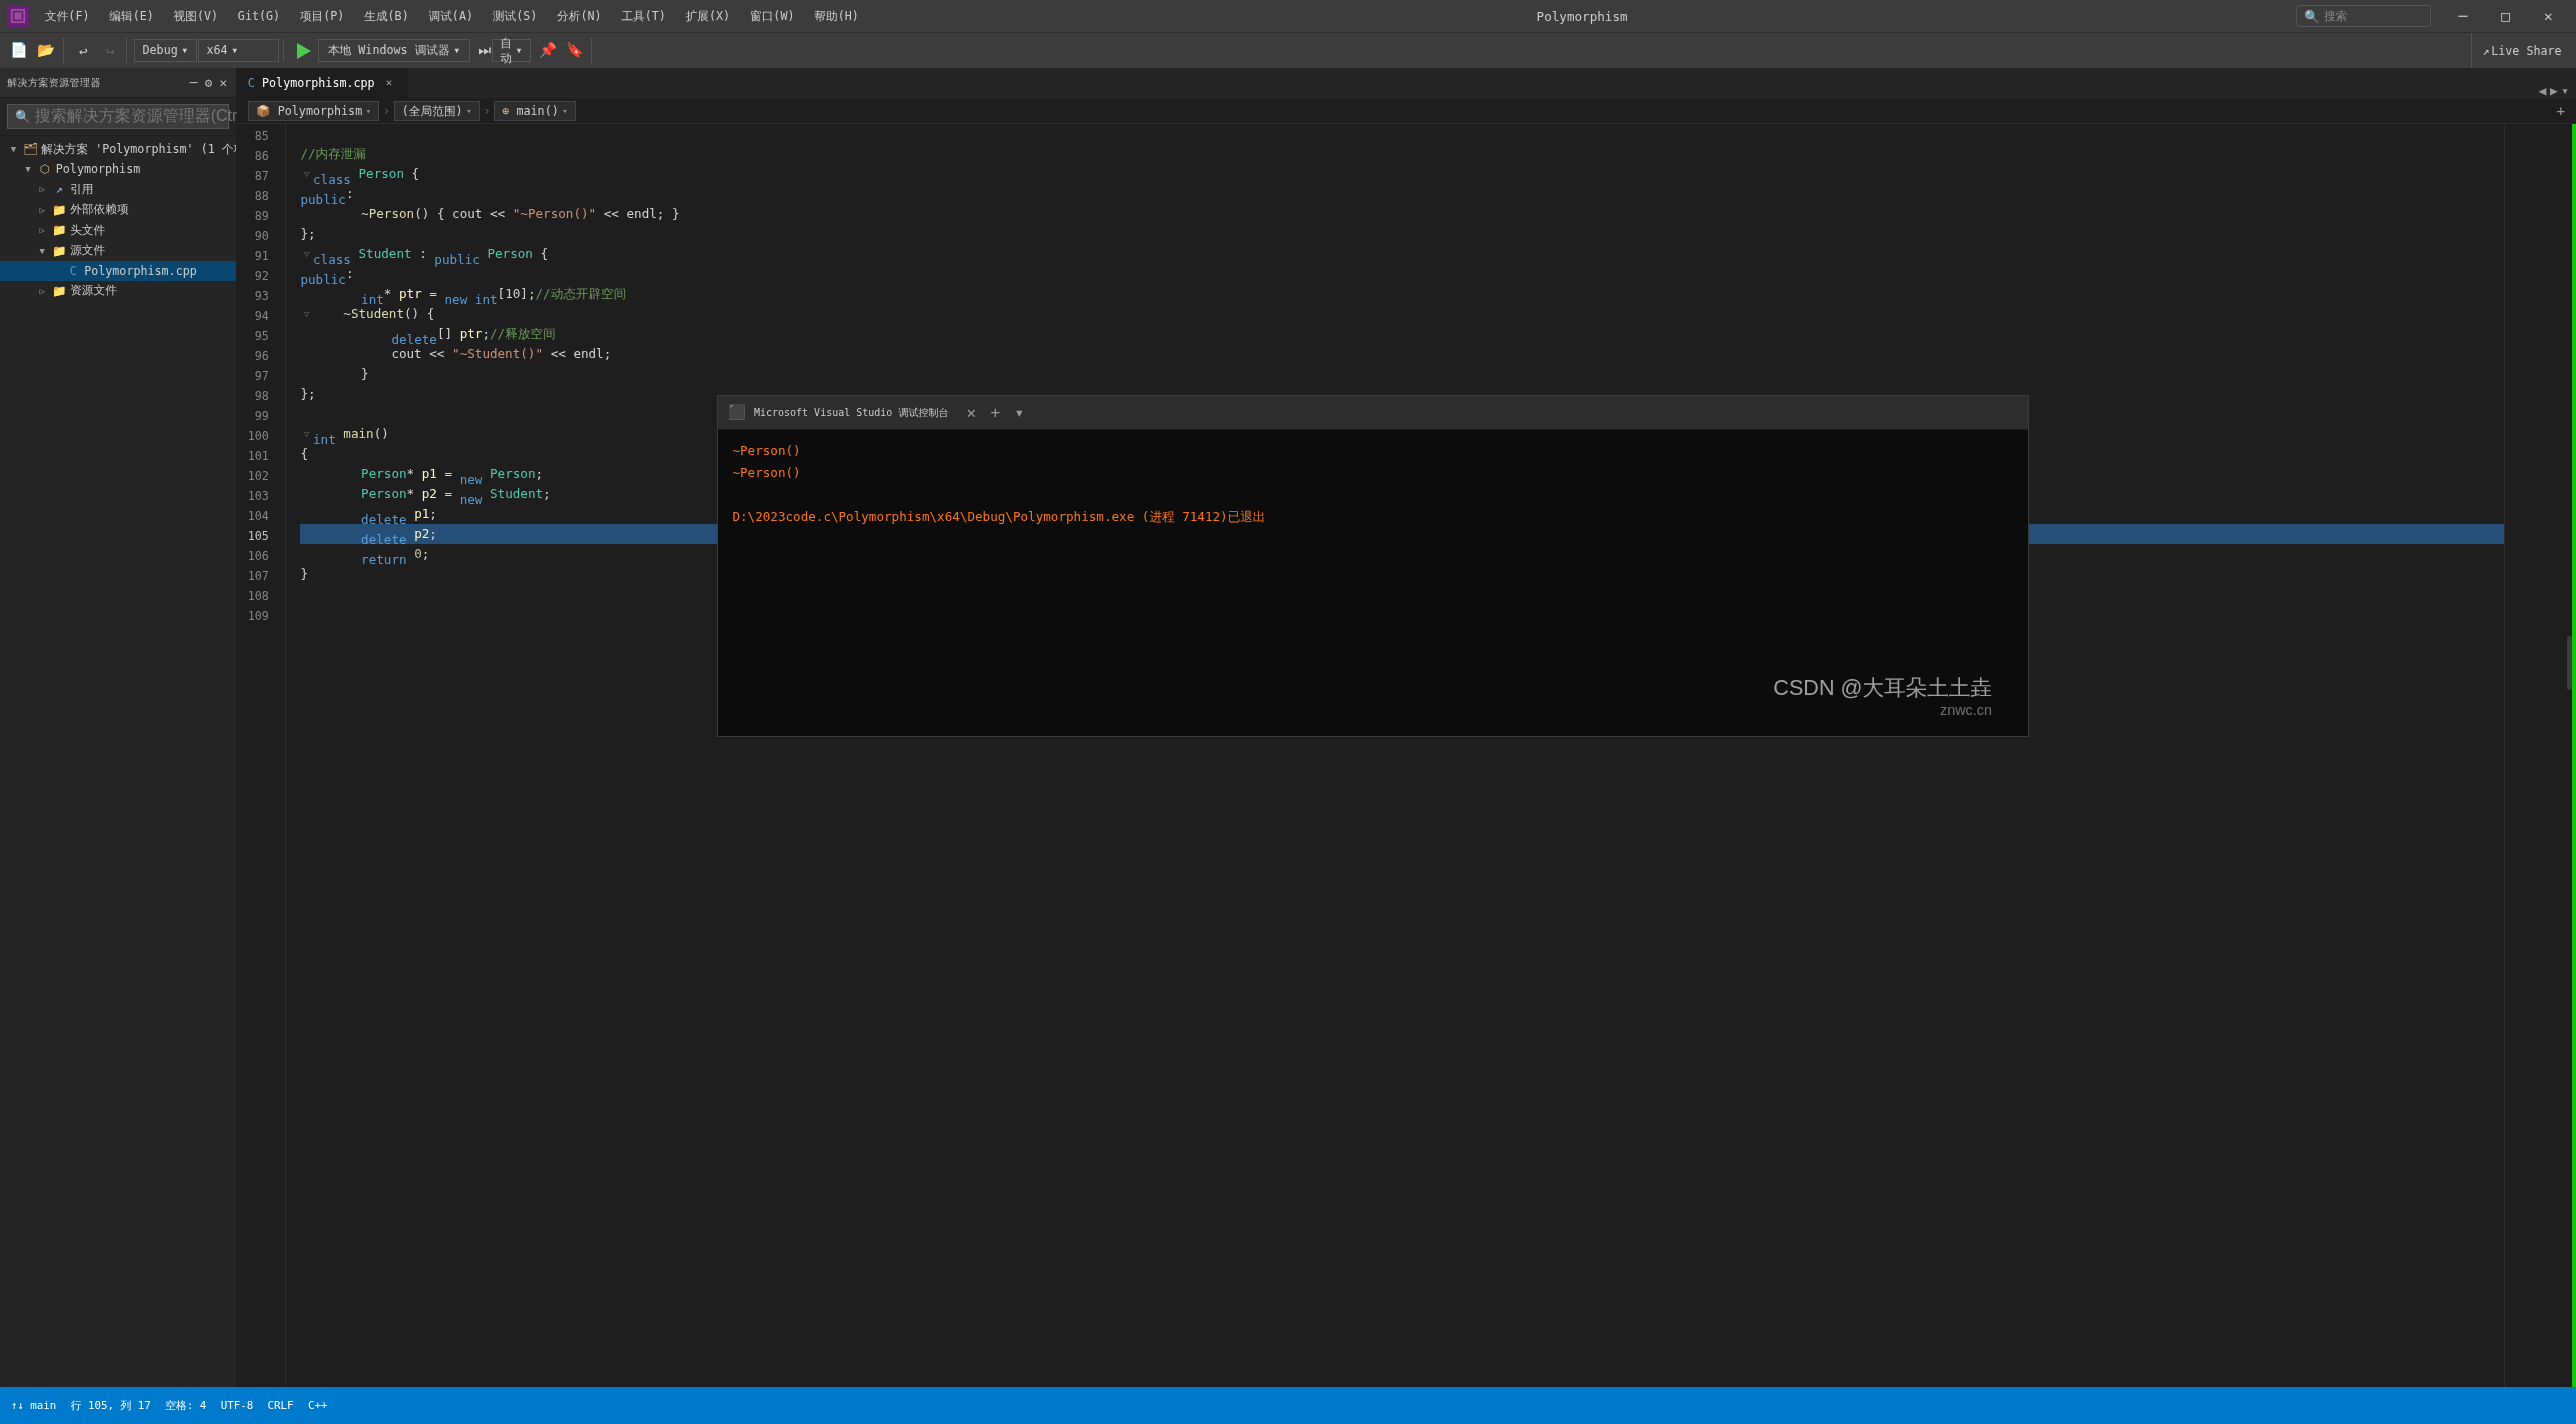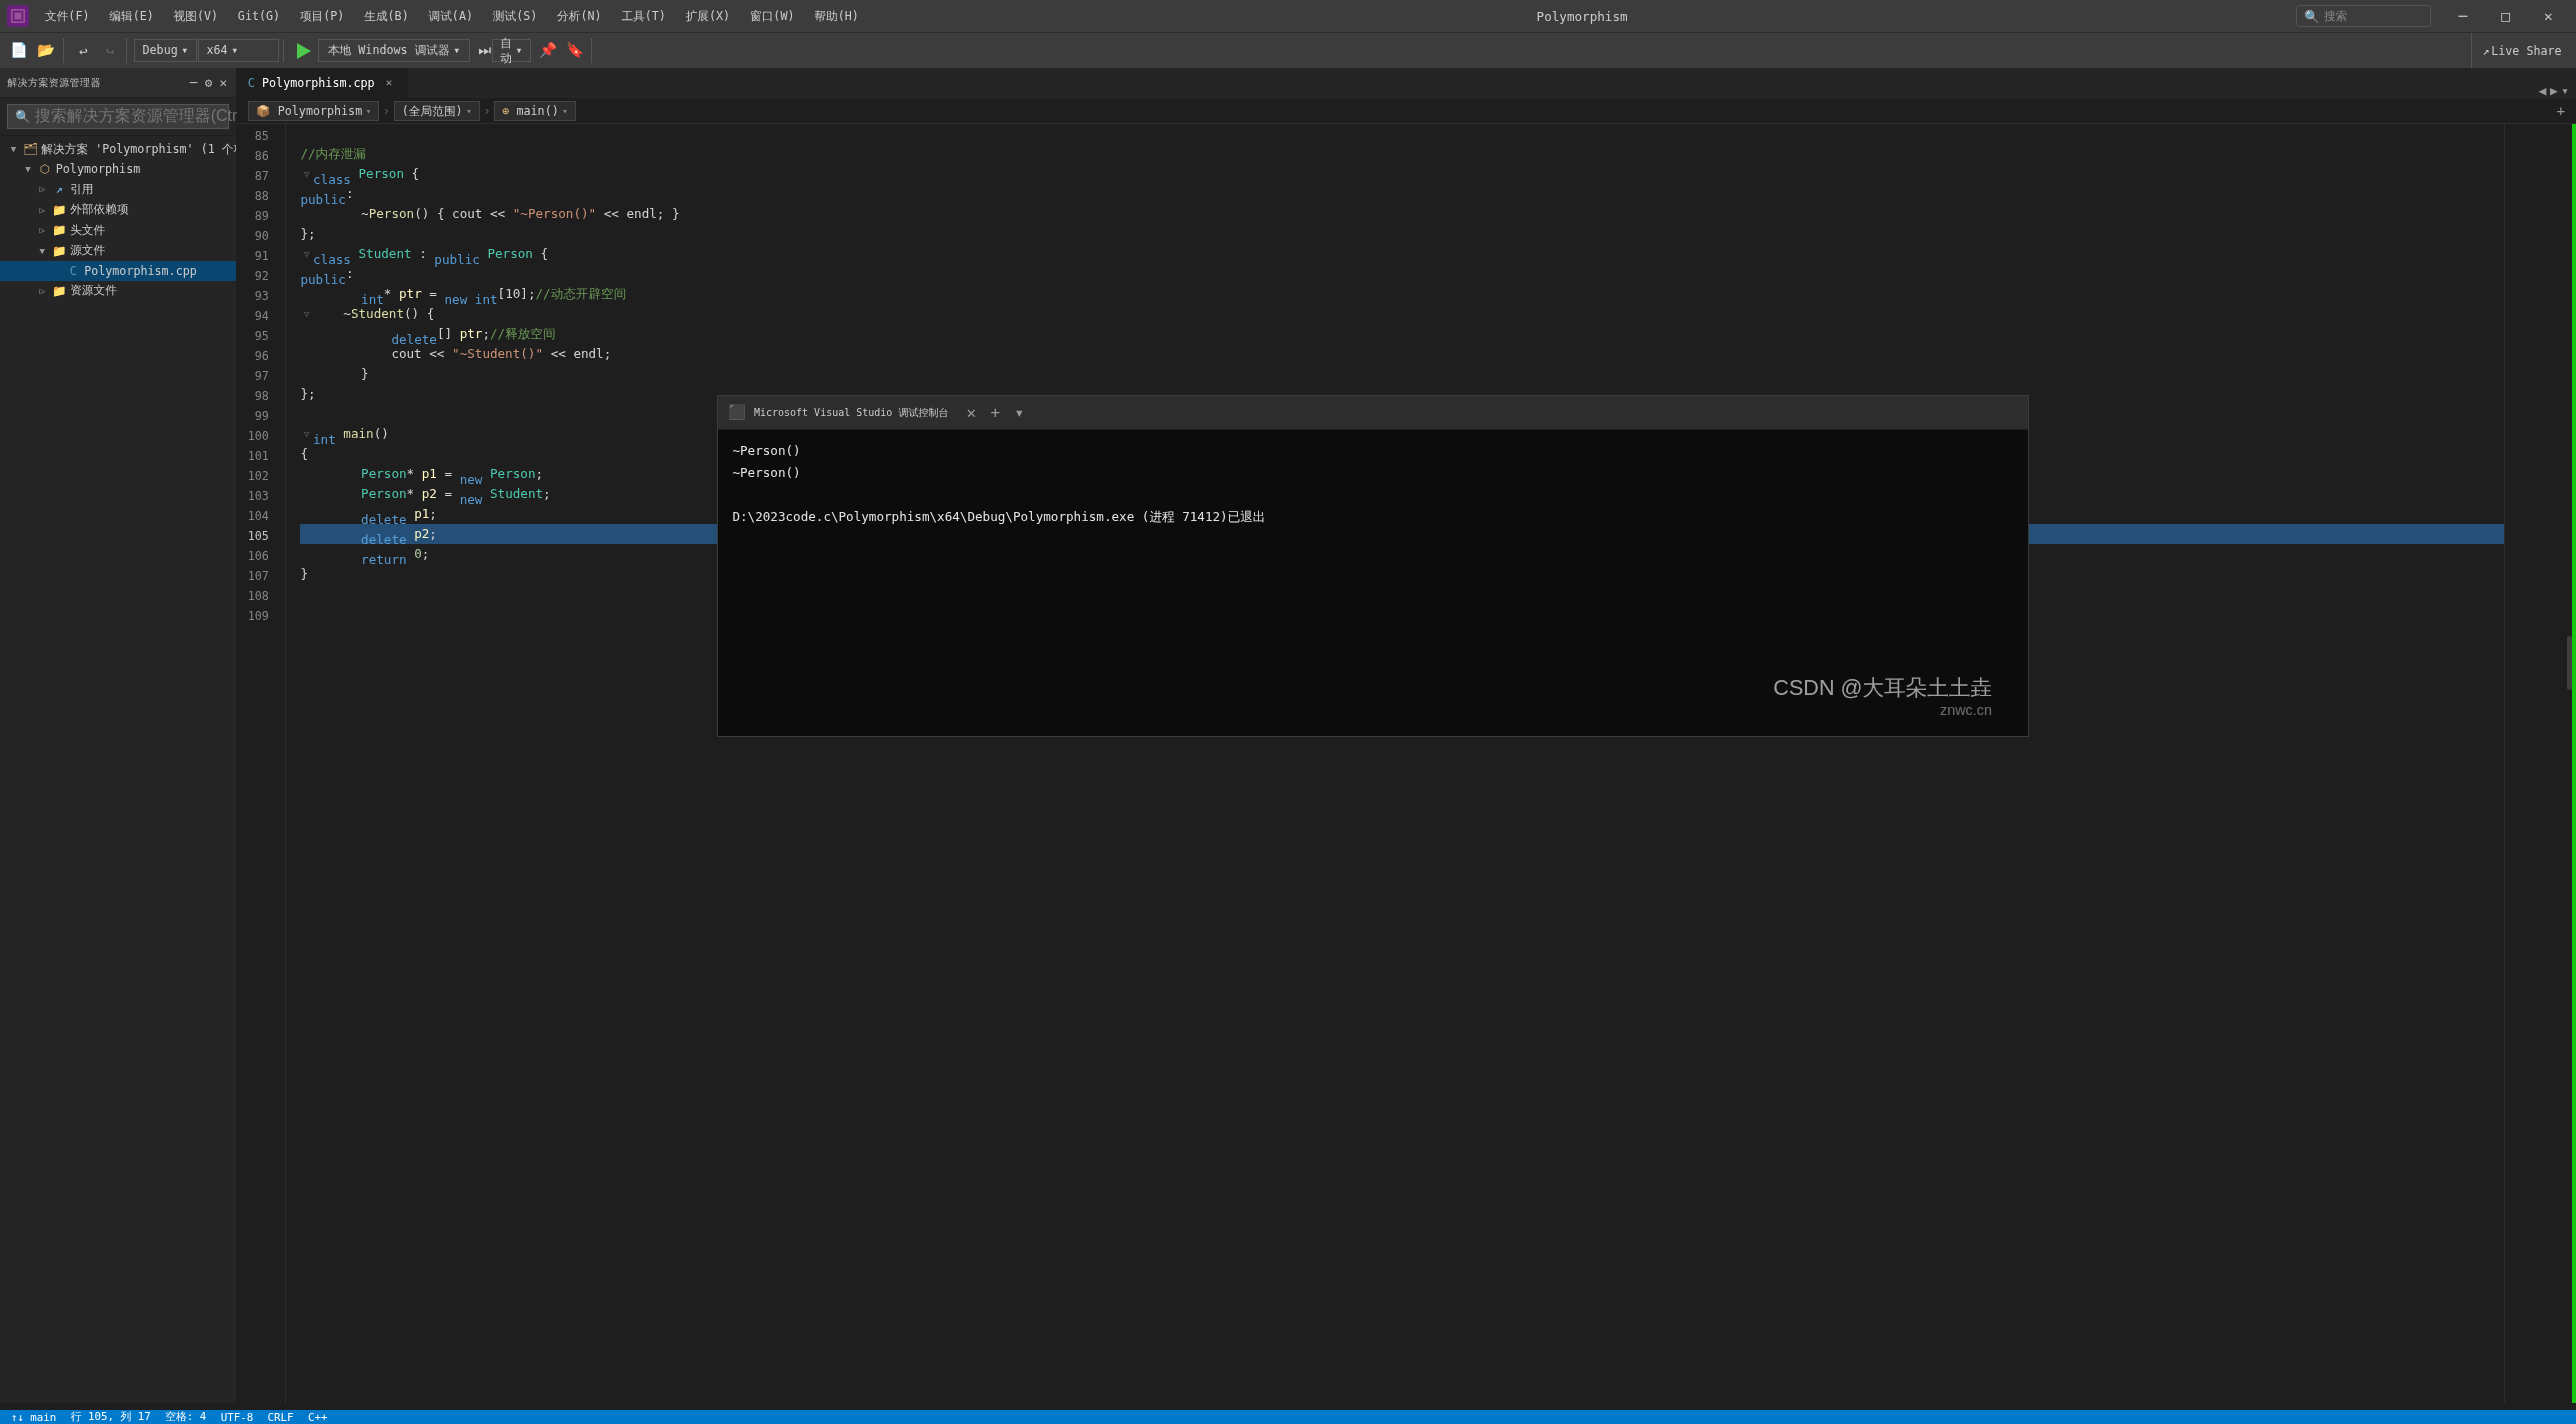--- a/index.html
+++ b/index.html
@@ -457,21 +457,21 @@
       color: #999;
       font-size: 16px;
       cursor: pointer;
       padding: 0 3.6px;
     }
     #console-body {
       flex: 1;
       background: #0c0c0c;
       padding: 10.8px 14.4px;
       font-size: 12.6px;
-      color: #e5e5e5;
+      color: #f97316;
       font-family: 'Consolas', monospace;
       overflow: auto;
     }
     #console-body p {
       line-height: 1.6;
       margin-bottom: 1.8px;
     }
     #watermark {
       position: absolute;
       bottom: 18px;
@@ -481,21 +481,21 @@
       font-family: Liberation Sans, sans-serif;
       text-align: right;
     }
     #watermark-sub {
       font-size: 14.4px;
       color: rgba(255,255,255,0.4);
     }
 
     
     #status-bar {
-      height: 14px;
+      height: 37px;
       background: #007acc;
       display: flex;
       align-items: center;
       padding: 0 10.8px;
       gap: 14.4px;
       position: absolute;
       bottom: 0;
       left: 0;
       right: 0;
     }

